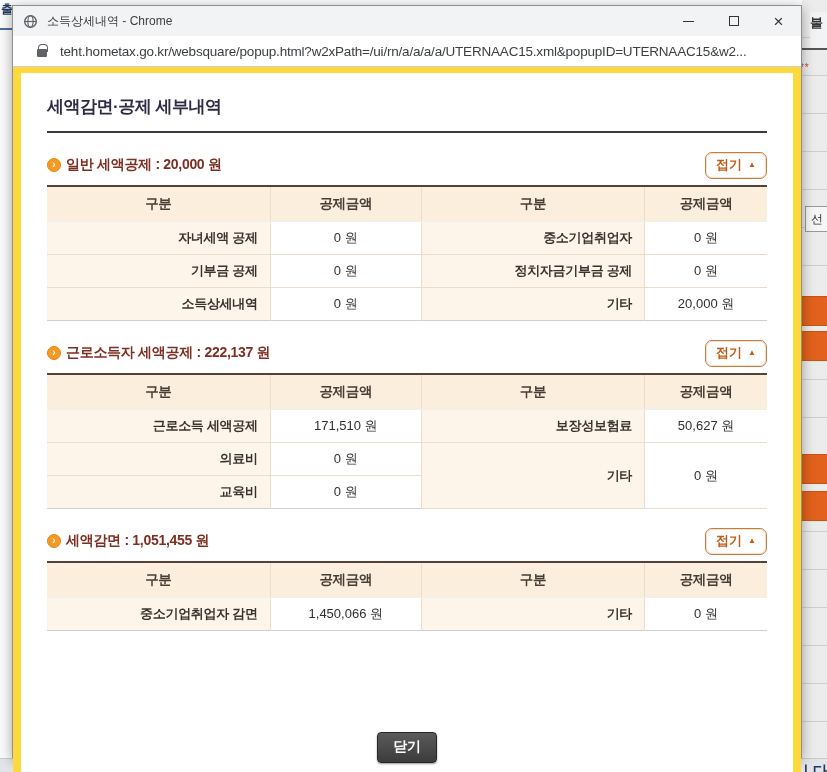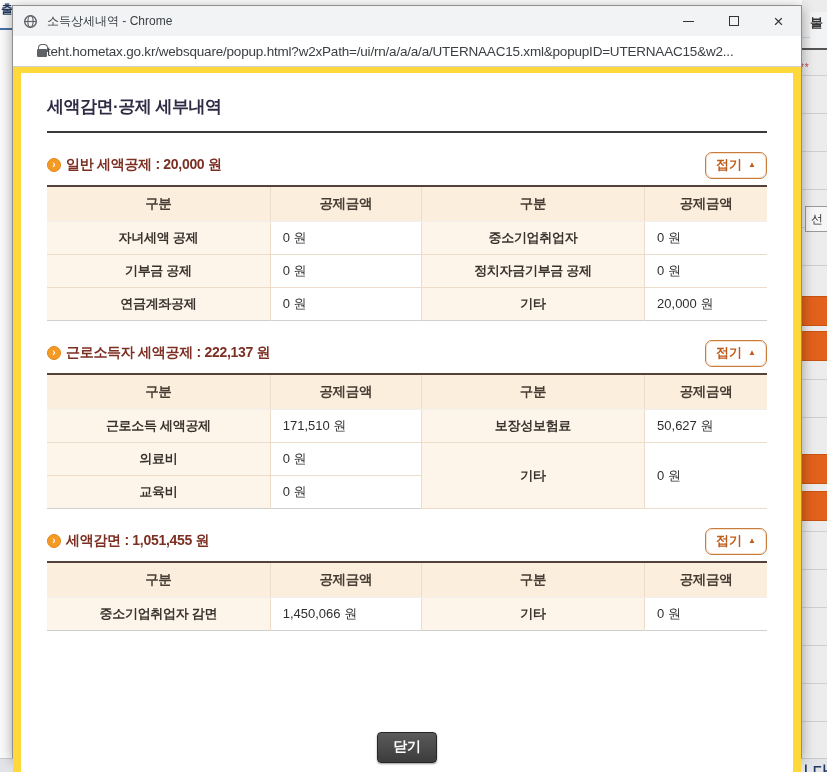--- a/index.html
+++ b/index.html
@@ -41,21 +41,21 @@
   .win-controls { display:flex; height:100%; flex:0 0 auto; }
   .win-btn { width:45px; height:100%; display:flex; align-items:center; justify-content:center; cursor:default; }
   .minus-shape { display:block; width:11px; height:1px; background:#333; }
   .square-shape { display:block; width:10px; height:10px; border:1px solid #333; background:transparent; }
   .close-glyph { font-size:17px; color:#333; line-height:1; font-weight:normal; }
 
   .urlbar { height:31px; background:#fff; border-bottom:1px solid #d0d0d0; display:flex; align-items:center; flex:0 0 31px; }
   .lock-icon { position:relative; width:10px; height:8px; background:#5f6368; border-radius:1px; margin-left:24px; margin-top:3px; flex:0 0 auto; }
   .lock-icon:before { content:""; position:absolute; top:-5px; left:1px; width:8px; height:7px;
     border:1.5px solid #5f6368; border-bottom:none; border-radius:4px 4px 0 0; }
-  .url-text { font-size:13.5px; color:#3c4043; white-space:nowrap; overflow:hidden; letter-spacing:-0.2px; }
+  .url-text { margin-left:13px; font-size:13.5px; color:#3c4043; white-space:nowrap; overflow:hidden; letter-spacing:-0.2px; }
 
   
   .viewport { flex:1 1 auto; background:#ffd83c; padding:6px 8px 7px 8px; }
   .popup-sheet { background:#fff; width:100%; height:100%; padding:22px 26px 16px 26px; position:relative; }
 
   .popup-title { font-size:17px; font-weight:bold; color:#302b45; letter-spacing:-0.5px; }
   .title-rule { height:0; border-top:2px solid #3a3a3a; margin-top:13px; }
 
   .section-header { display:flex; align-items:center; justify-content:space-between; margin-top:19px; height:26px; }
   .section-title-wrap { display:flex; align-items:center; }
@@ -66,22 +66,22 @@
     font-size:13px; font-weight:bold; padding:3px 10px 4px 10px; display:flex; align-items:center; cursor:pointer;
     box-shadow: inset 0 0 0 1px #f6e3d2; font-family: inherit; }
   .collapse-arrow { font-size:8px; margin-left:6px; color:#c05a1a; }
 
   table.detail { width:100%; border-collapse:collapse; margin-top:7px;
     border-top:2px solid #53423a; border-bottom:1px solid #cfcfcf; table-layout:fixed; }
   table.detail th { background:#fbeedd; font-weight:bold; color:#463d34; font-size:13.5px;
     padding:8px 6px; text-align:center; border-bottom:1px solid #efefef; letter-spacing:-0.3px; }
   table.detail td { font-size:13px; padding:7px 12px; border-bottom:1px solid #eddcca; }
   table.detail th:not(:first-child), table.detail td:not(:first-child) { border-left:1px solid #eddcca; }
-  td.cell-label { background:#fdf4ea; font-weight:bold; color:#3a332d; text-align:center; font-size:13.5px; letter-spacing:-0.3px; }
-  td.cell-value { background:#fff; text-align:left; color:#2f2f2f; }
+  td.cell-label { background:#fdf4ea; font-weight:bold; color:#3a332d; text-align:right; font-size:13.5px; letter-spacing:-0.3px; }
+  td.cell-value { background:#fff; text-align:center; color:#2f2f2f; }
   table.detail tr:last-child td { border-bottom:none; }
 
   .close-row { text-align:center; margin-top:101px; }
   .popup-close-btn { background:linear-gradient(#5a5a5a,#3c3c3c); border:1px solid #262626; border-radius:4px;
     color:#fff; font-size:14px; font-weight:bold; padding:5px 15px 6px 15px; cursor:pointer;
     box-shadow:0 1px 2px rgba(0,0,0,.4); font-family:inherit; letter-spacing:-0.3px; }
 </style>
 </head>
 <body>
 
@@ -171,21 +171,21 @@
             <td class="cell-label">중소기업취업자</td>
             <td class="cell-value">0 원</td>
           </tr>
           <tr>
             <td class="cell-label">기부금 공제</td>
             <td class="cell-value">0 원</td>
             <td class="cell-label">정치자금기부금 공제</td>
             <td class="cell-value">0 원</td>
           </tr>
           <tr>
-            <td class="cell-label">연금계좌공제</td>
+            <td class="cell-label">소득상세내역</td>
             <td class="cell-value">0 원</td>
             <td class="cell-label">기타</td>
             <td class="cell-value">20,000 원</td>
           </tr>
         </tbody>
           </table>
 
         <div class="section-header">
           <div class="section-title-wrap">
             <span class="bullet-icon">›</span>

